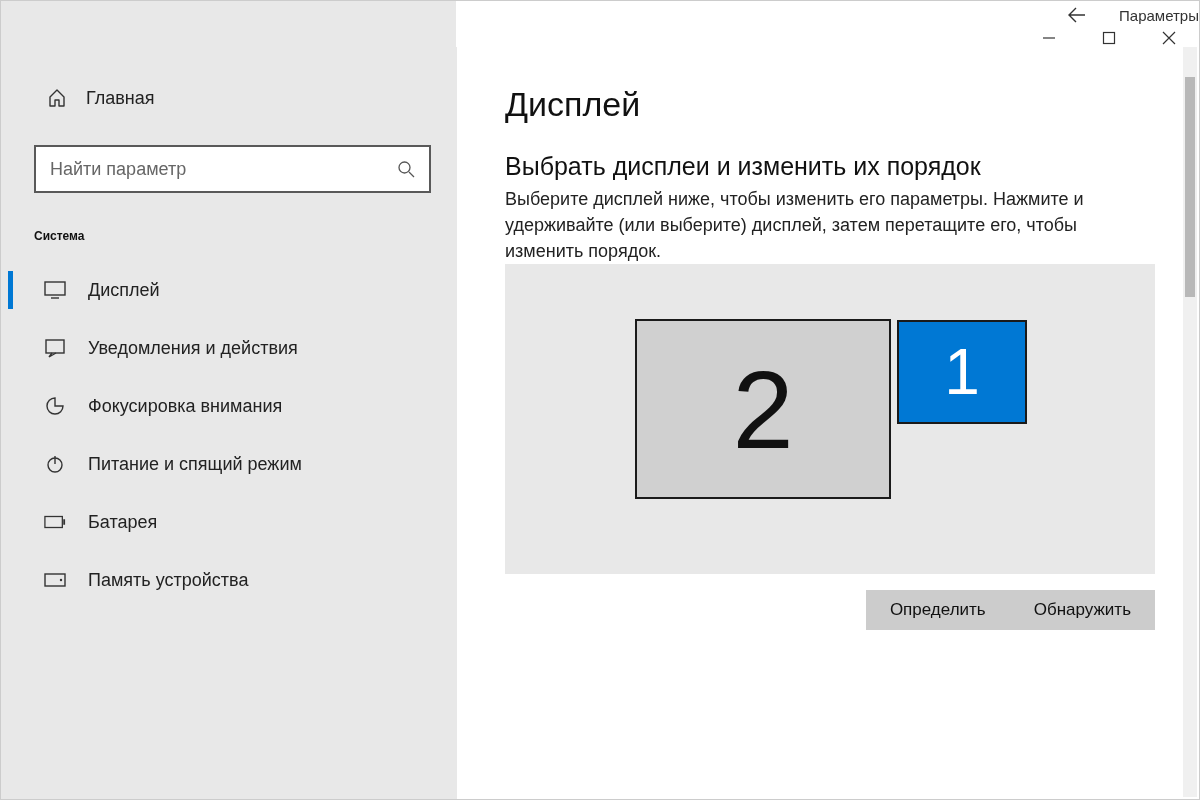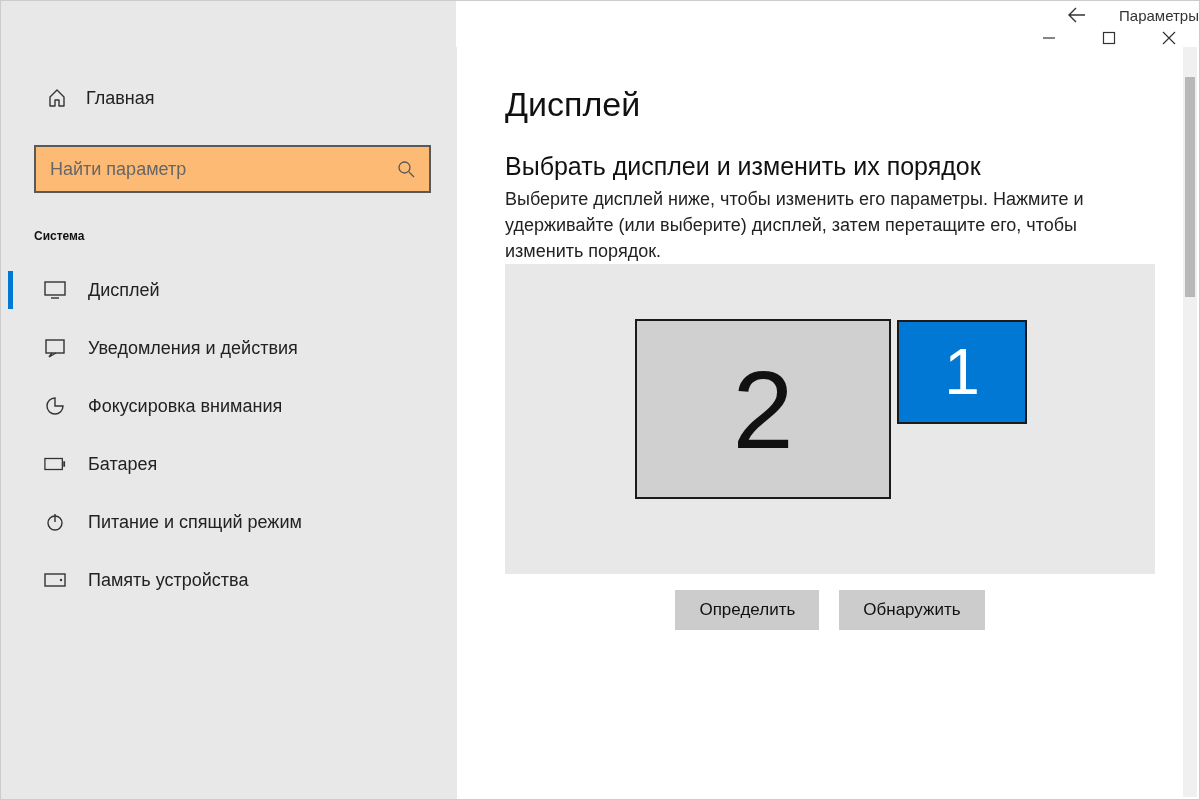--- a/index.html
+++ b/index.html
@@ -70,21 +70,21 @@
   font-size: 18px;
   color: #222;
 }
 .search-box {
   margin: 26px 26px 22px 26px;
   border: 2px solid #595959;
   height: 48px;
   display: flex;
   align-items: center;
   padding: 0 14px;
-  background: #fdba74;
+  background: #ffffff;
 }
 .search-input {
   flex: 1;
   border: none;
   background: transparent;
   font-size: 18px;
   color: #555;
   outline: none;
 }
 .search-input::placeholder { color: #666; }
@@ -177,22 +177,21 @@
   width: 130px;
   height: 104px;
   background: #0078d4;
   font-size: 64px;
   font-weight: 300;
   color: #fff;
 }
 .btn-row {
   width: 650px;
   display: flex;
-  justify-content: center;
-  gap: 20px;
+  justify-content: flex-end;
 }
 .gray-btn {
   background: #ccc;
   border: none;
   padding: 10px 24px;
   font-size: 17px;
   color: #111;
   cursor: pointer;
 }
 .scrollbar {
@@ -293,36 +292,36 @@
       <span class="nav-icon">
         <svg width="20" height="20" viewBox="0 0 20 20">
             <path d="M10 2 A8 8 0 1 0 18 10 H10 Z" stroke="#333" stroke-width="1.4" fill="none"></path>
           </svg>
       </span>
       <span>Фокусировка внимания</span>
     </div>
 
     <div class="nav-item">
       <span class="nav-icon">
+        <svg width="20" height="20" viewBox="0 0 20 20">
+            <circle cx="10" cy="11" r="7" stroke="#333" stroke-width="1.4" fill="none"></circle>
+            <line x1="10" y1="2" x2="10" y2="10" stroke="#333" stroke-width="1.4"></line>
+          </svg>
+      </span>
+      <span>Питание и спящий режим</span>
+    </div>
+
+    <div class="nav-item">
+      <span class="nav-icon">
         <svg width="24" height="14" viewBox="0 0 24 14">
             <rect x="1" y="1" width="19" height="12" stroke="#333" stroke-width="1.4" fill="none"></rect>
             <rect x="21" y="4" width="2" height="6" fill="#333"></rect>
           </svg>
       </span>
       <span>Батарея</span>
-    </div>
-
-    <div class="nav-item">
-      <span class="nav-icon">
-        <svg width="20" height="20" viewBox="0 0 20 20">
-            <circle cx="10" cy="11" r="7" stroke="#333" stroke-width="1.4" fill="none"></circle>
-            <line x1="10" y1="2" x2="10" y2="10" stroke="#333" stroke-width="1.4"></line>
-          </svg>
-      </span>
-      <span>Питание и спящий режим</span>
     </div>
 
     <div class="nav-item">
       <span class="nav-icon">
         <svg width="22" height="14" viewBox="0 0 22 14">
             <rect x="1" y="1" width="20" height="12" stroke="#333" stroke-width="1.4" fill="none"></rect>
             <circle cx="17" cy="7" r="1.2" fill="#333"></circle>
           </svg>
       </span>
       <span>Память устройства</span>

